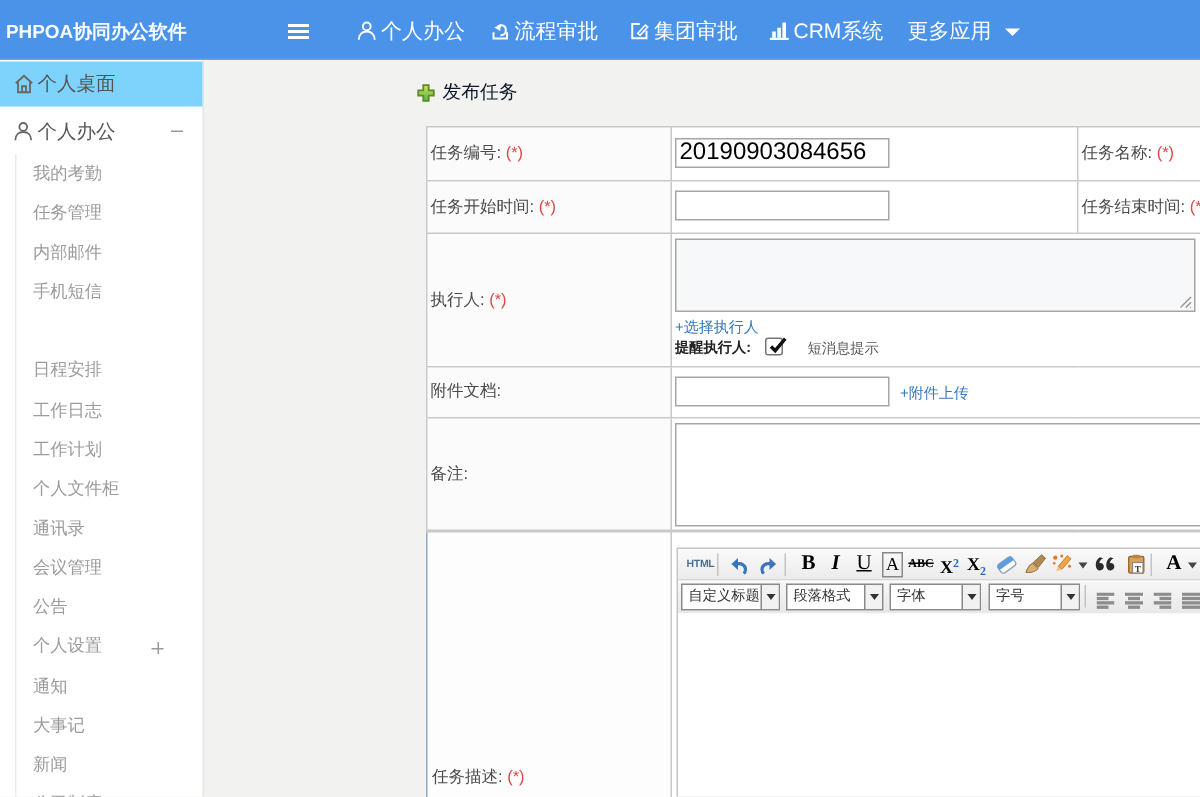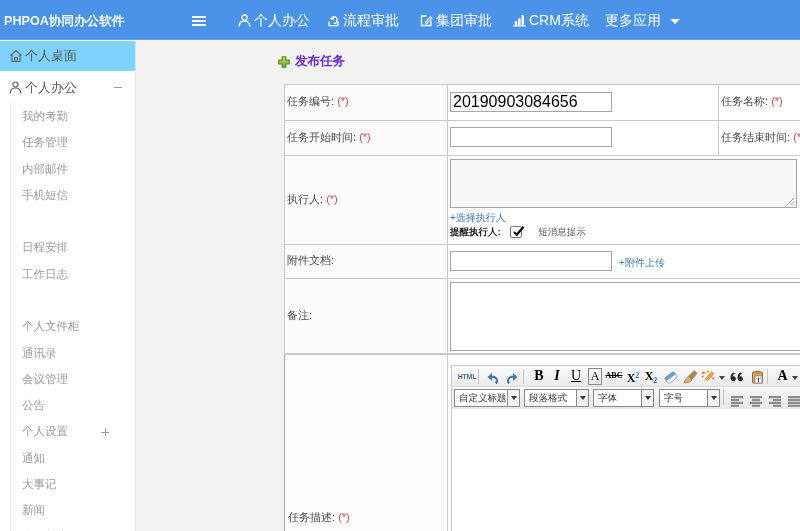--- a/index.html
+++ b/index.html
@@ -17,27 +17,27 @@
 .sb .active .tx{margin-left:25px}
 .parent{position:absolute;left:0;top:32px;width:135px;height:31px;color:#555;font-size:13px;line-height:31px}
 .parent .tx{margin-left:25px}
 .minus{position:absolute;right:13px;top:15px;width:8px;height:1px;background:#999}
 .iline{position:absolute;left:10px;top:63px;width:1px;height:428px;background:#eaeaea}
 .sub{position:absolute;left:22px;width:112px;color:#9b9b9b;font-size:11.5px;line-height:16px}
 .plus{position:absolute;left:101px;width:8px;height:8px}
 .plus:before{content:"";position:absolute;left:0;top:3.5px;width:8px;height:1px;background:#999}
 .plus:after{content:"";position:absolute;left:3.5px;top:0;width:1px;height:8px;background:#999}
 
-.title{position:absolute;left:295px;top:54px;font-size:12.5px;line-height:14px;font-weight:bold;color:#6d28d9}
+.title{position:absolute;left:295px;top:54px;font-size:12.5px;line-height:14px;font-weight:normal;color:#0f172a}
 
 .tbl{position:absolute;left:284px;top:84px;width:680px;border-collapse:collapse;table-layout:fixed;background:#fff;font-size:11px;color:#4a4a4a}
 .tbl td{border:1px solid #c9c9c9;padding:0 0 2px 2px;vertical-align:middle}
 .tbl td.lab{background:#fbfbfb;width:163px}
 .red{color:#e04848}
-.inp{width:162px;height:20px;border:1px solid #a6a6a6;background:#fff;font:16px "Liberation Sans",sans-serif;padding:0 2px}
+.inp{width:143px;height:20px;border:1px solid #a6a6a6;background:#fff;font:16px "Liberation Sans",sans-serif;padding:0 2px}
 .ta{display:block;border:1px solid #a6a6a6;background:#f6f8f9;position:relative}
 a.lk{color:#3878b8;text-decoration:none;font-size:10px}
 .cb{display:inline-block;width:12px;height:12px;border:1px solid #777;border-radius:2px;background:#fff;position:relative;vertical-align:-2.5px;margin-left:7px}
 
 
 .edtbl{position:absolute;left:284px;top:354px;width:680px;height:326px;border-collapse:collapse;table-layout:fixed;background:#fff;font-size:11px;color:#4a4a4a}
 .edtbl td{border:1px solid #8fa9c4;padding:0 0 0 3px;vertical-align:middle}
 .edtbl td.lab2{width:163px;background:#fdfdfd;border-right:1px solid #c9c9c9;border-top:1px solid #c9c9c9}
 .edtbl td.ed{border-top:1px solid #c9c9c9;background:#fff;padding:0}
 .editor{position:absolute;left:451px;top:365px;width:520px;height:166px;border:1px solid #c6c6c6;background:#fff}
@@ -97,20 +97,21 @@
     <span class="tx">个人办公</span>
     <div class="minus"></div>
   </div>
   <div class="iline"></div>
   <div class="sub" style="top:68px">我的考勤</div>
   <div class="sub" style="top:94px">任务管理</div>
   <div class="sub" style="top:121px">内部邮件</div>
   <div class="sub" style="top:147px">手机短信</div>
   <div class="sub" style="top:199px">日程安排</div>
   <div class="sub" style="top:226px">工作日志</div>
+  <div class="sub" style="top:252px">工作计划</div>
   <div class="sub" style="top:278px">个人文件柜</div>
   <div class="sub" style="top:305px">通讯录</div>
   <div class="sub" style="top:331px">会议管理</div>
   <div class="sub" style="top:357px">公告</div>
   <div class="sub" style="top:383px">个人设置</div>
   <div class="plus" style="top:388px"></div>
   <div class="sub" style="top:410px">通知</div>
   <div class="sub" style="top:436px">大事记</div>
   <div class="sub" style="top:462px">新闻</div>
   <div class="sub" style="top:488px">公司制度</div>

